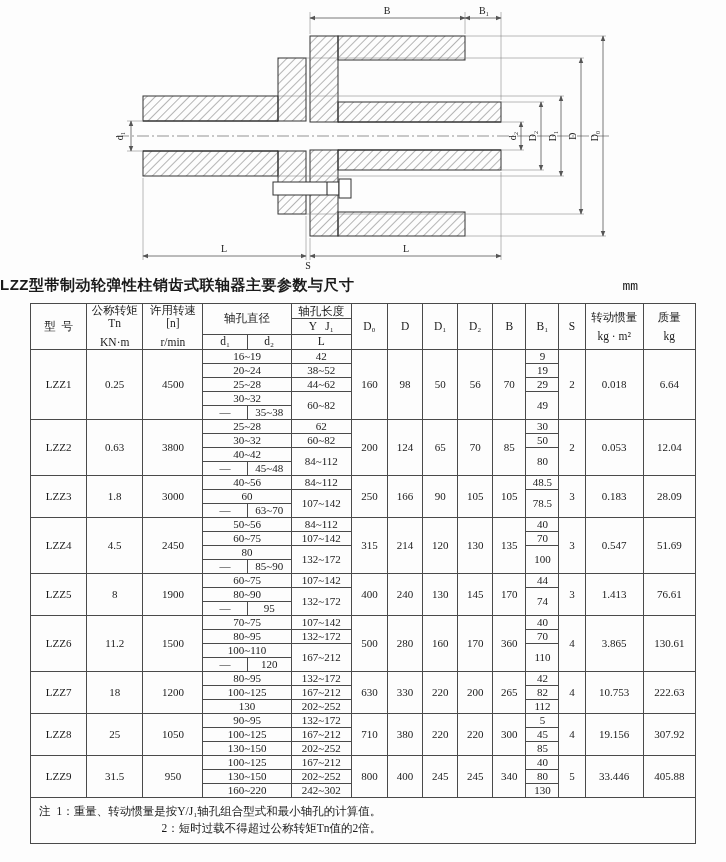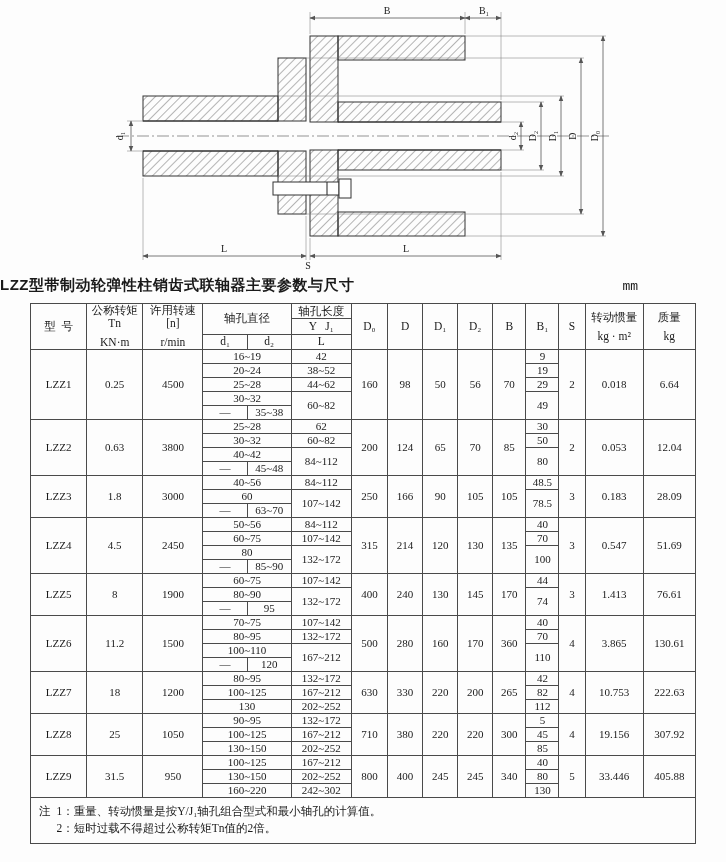--- a/index.html
+++ b/index.html
@@ -45,21 +45,21 @@
   }
   .spec thead th { font-size:11.5px; }
   .pre { white-space:pre; }
   .hgap { margin-top:6px; }
   .notes {
     text-align:left !important; padding:5px 8px !important;
     height:46px !important; font-size:11.5px !important; line-height:17px !important;
     vertical-align:top !important;
   }
   .note-block { display:flex; gap:6px; }
-  .note-lines div { white-space:nowrap; }
+  .note-lines div { white-space:nowrap;text-align:right; }
 </style>
 </head>
 <body>
 
 <div class="page">
 
   <div class="drawing-wrap">
     <svg width="520" height="268" viewBox="0 0 520 268">
       <defs>
         <pattern id="hatch" width="6" height="6" patternUnits="userSpaceOnUse" patternTransform="rotate(45)">

